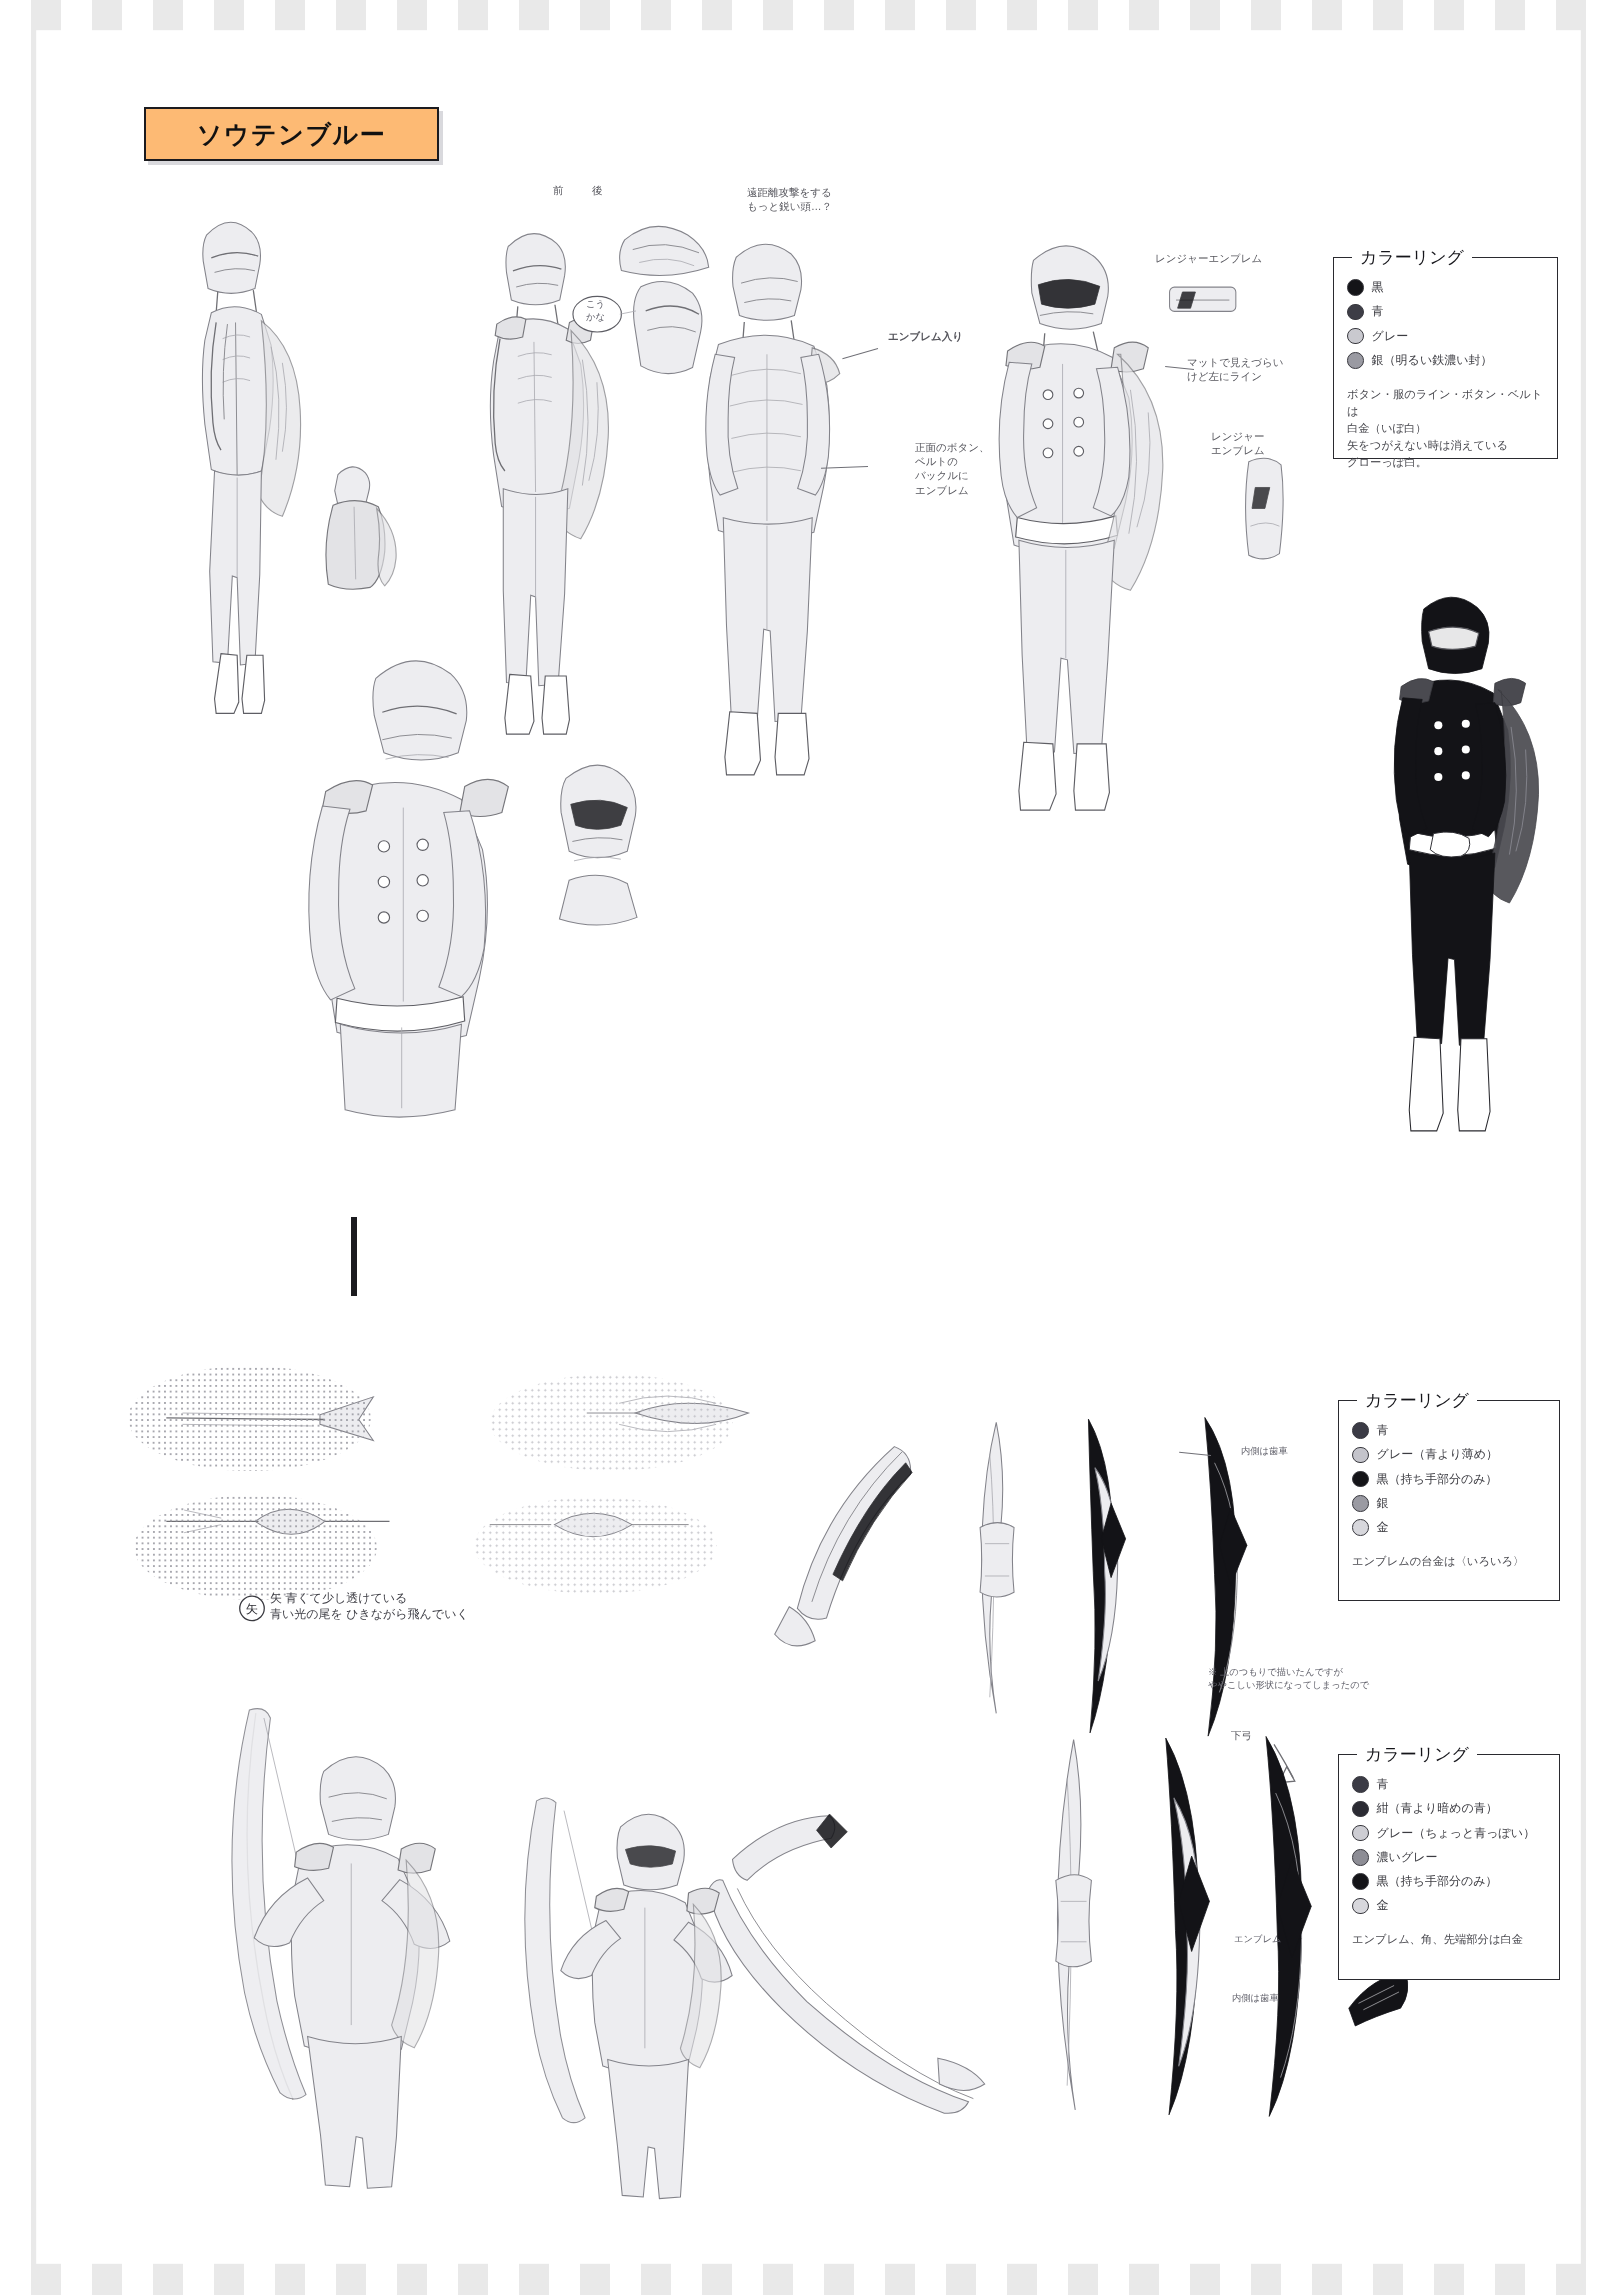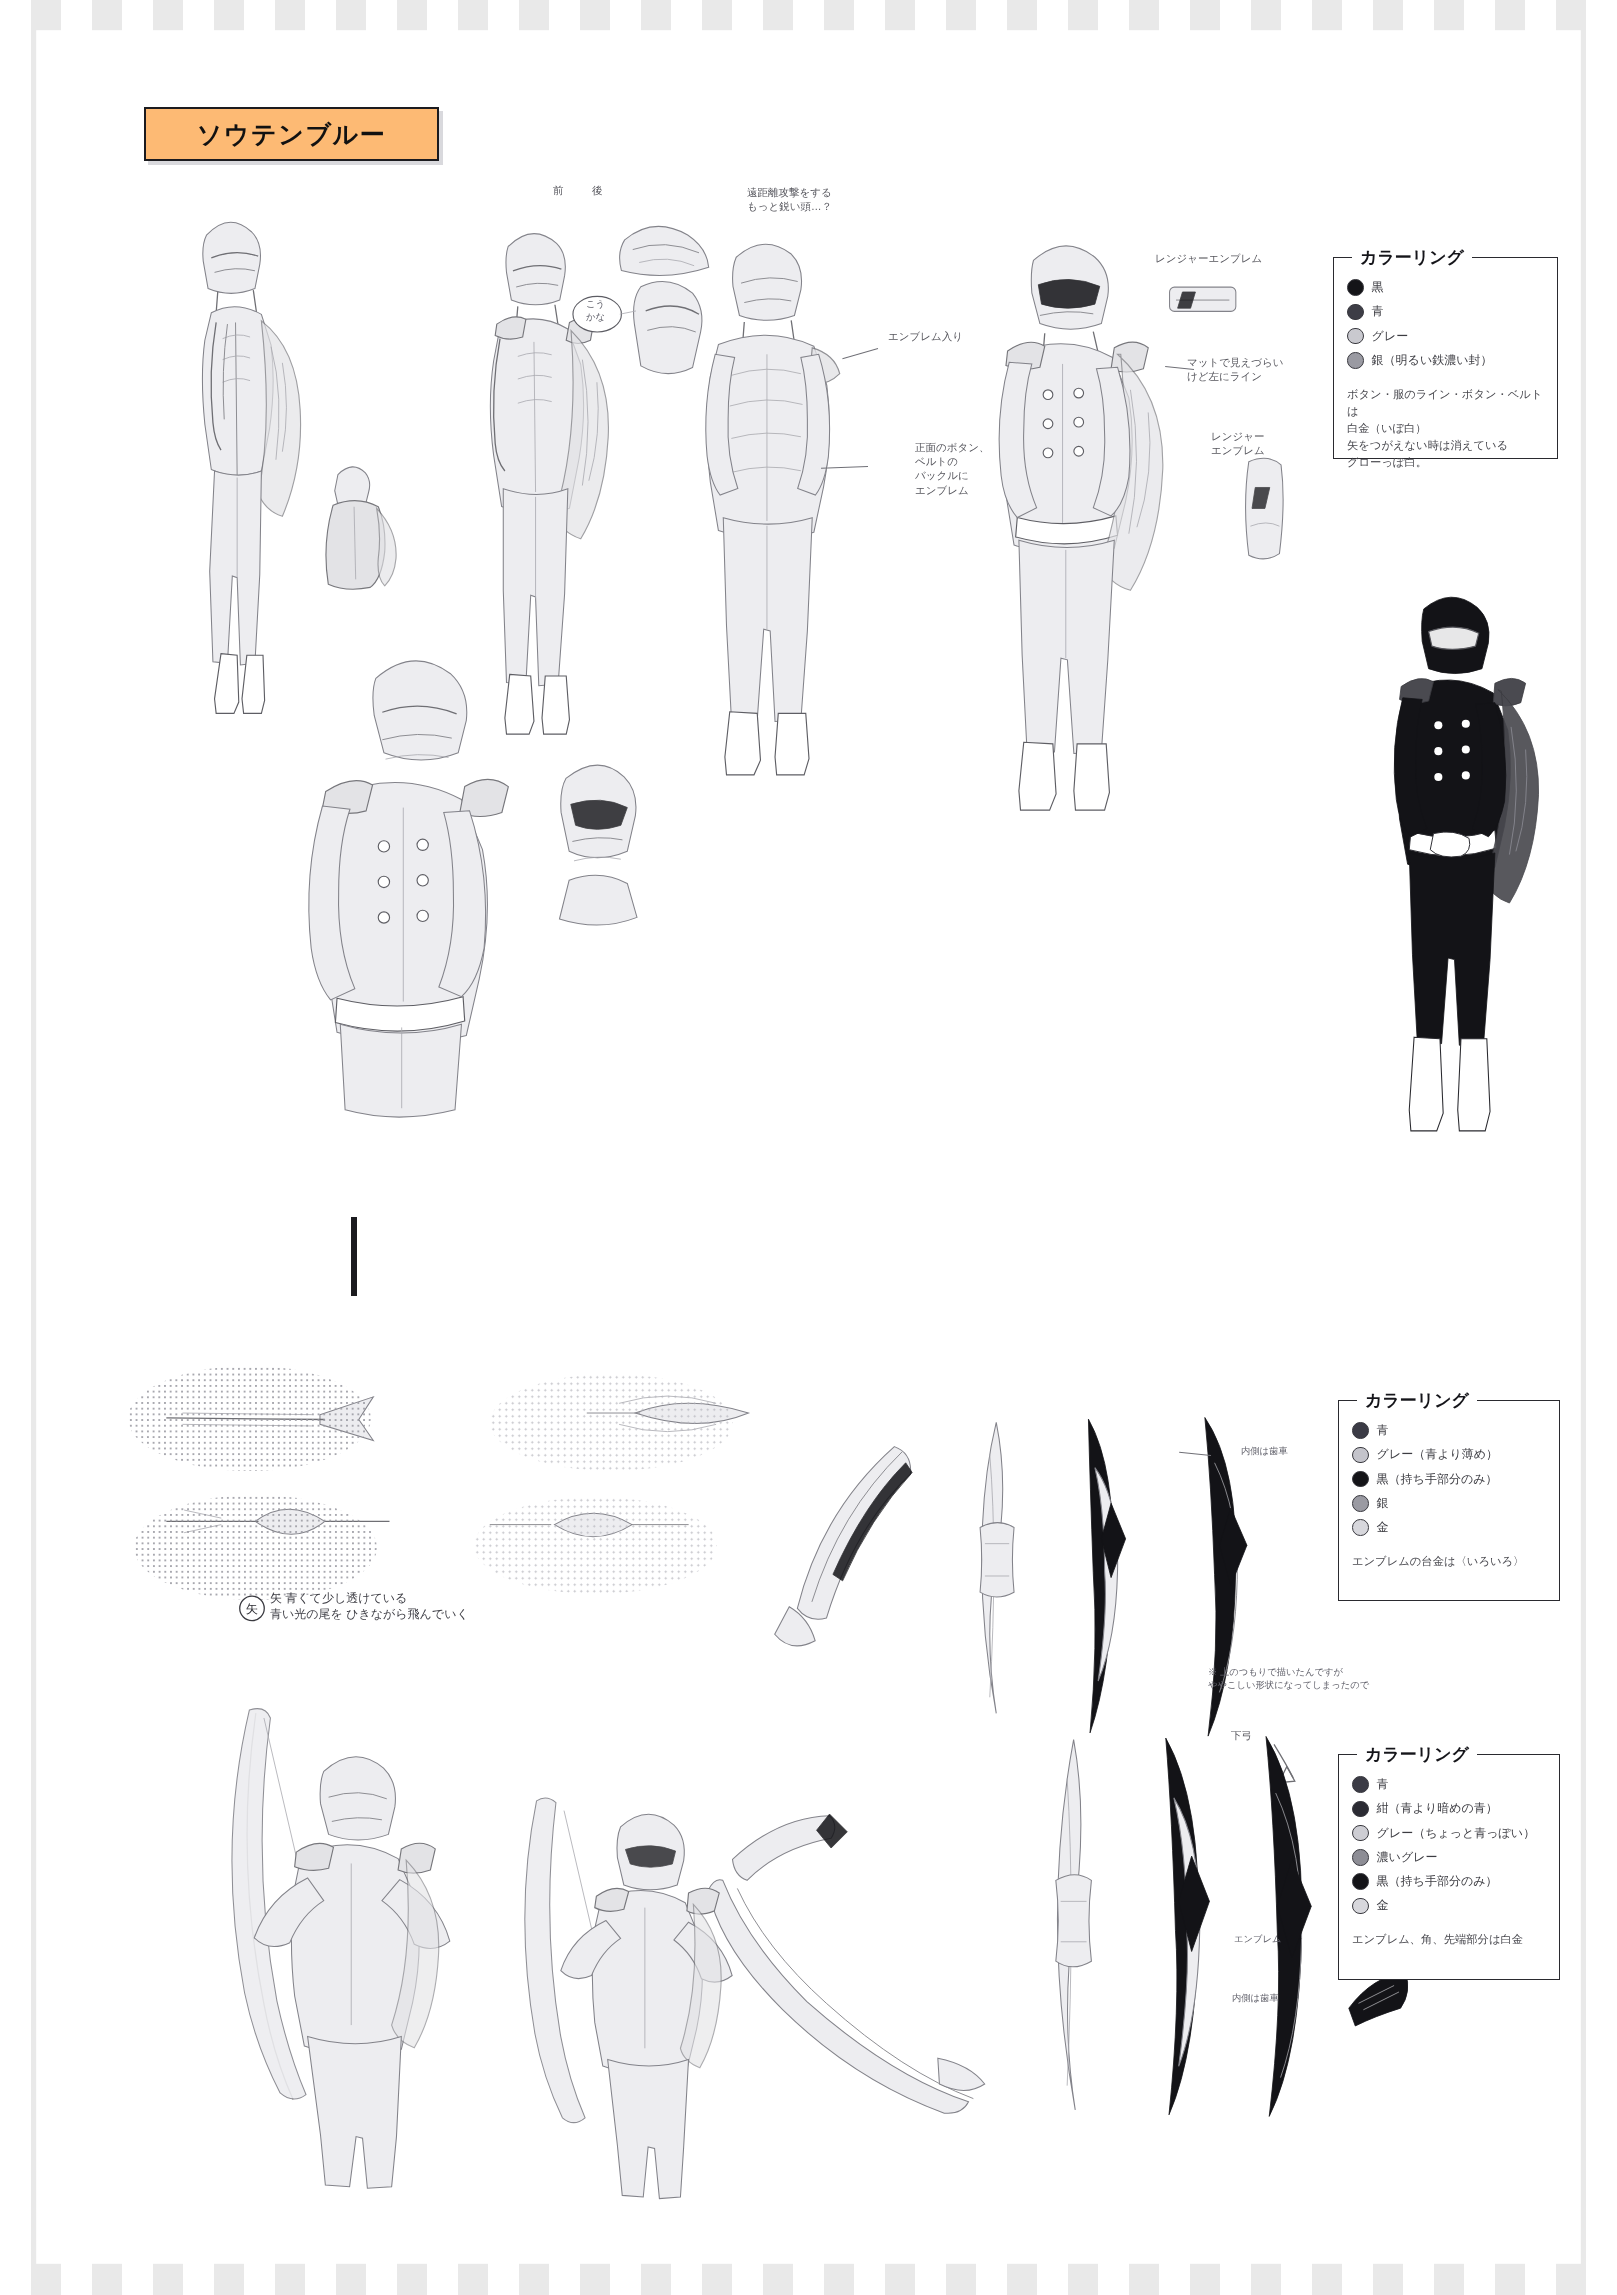--- a/index.html
+++ b/index.html
@@ -93,21 +93,21 @@
     border: 1.6px solid #2a2a2f;
     background: #ffffff;
     box-sizing: border-box;
   }
   .legend .legend-title {
     position: absolute;
     top: -12px; left: 18px;
     background: #ffffff;
     padding: 0 8px;
     font-size: 17px;
-    font-weight: bold;
+    font-weight: normal;
     color: #15151a;
     white-space: nowrap;
   }
   .legend ul { list-style: none; margin: 0; padding: 21px 11.3px 6.5px 13px; }
   .legend li {
     display: flex;
     align-items: center;
     gap: 8px;
     margin-bottom: 7.3px;
     font-size: 12px;
@@ -274,21 +274,21 @@
       <path class="fillgrey2" d="M68 150 q-16 60 -10 126 q4 32 16 48 l22 -8 q-14 -40 -12 -86 q0 -44 8 -76 z"></path>
       <path class="fillgrey2" d="M196 150 q18 58 12 126 q-4 32 -16 48 l-22 -8 q14 -40 12 -86 q0 -44 -8 -76 z"></path>
 
       <path class="fillgrey2" d="M78 352 q56 16 110 0 l-6 140 l-8 110 l-32 2 l-6 -112 l-8 -2 l-8 112 l-32 -2 l-6 -114 z"></path>
       <path class="ln3" d="M132 362 l0 128"></path>
       <path class="fillwhite" d="M86 592 l34 2 l4 58 l-8 18 l-34 0 l-2 -22 z"></path>
       <path class="fillwhite" d="M146 594 l34 0 l4 56 l-6 20 l-34 0 l-2 -22 z"></path>
     </svg>
   </div>
 
-  <div class="anno sm" style="left:851px; top:298px;">エンブレム入り</div>
+  <div class="anno sm" style="left:851px; top:298px;font-weight:bold;">エンブレム入り</div>
   <div class="leader" style="left:841px; top:317px; width:37px; transform: rotate(164deg);"></div>
 
   <div class="anno sm" style="left:878px; top:409px;">正面のボタン、
 ベルトの
 バックルに
 エンブレム</div>
   <div class="leader" style="left:831px; top:435px; width:47px; transform: rotate(178deg);"></div>
 
   <div class="sk" style="left:922px; top:202px;">
     <svg width="275" height="582" viewBox="0 0 340 720">

